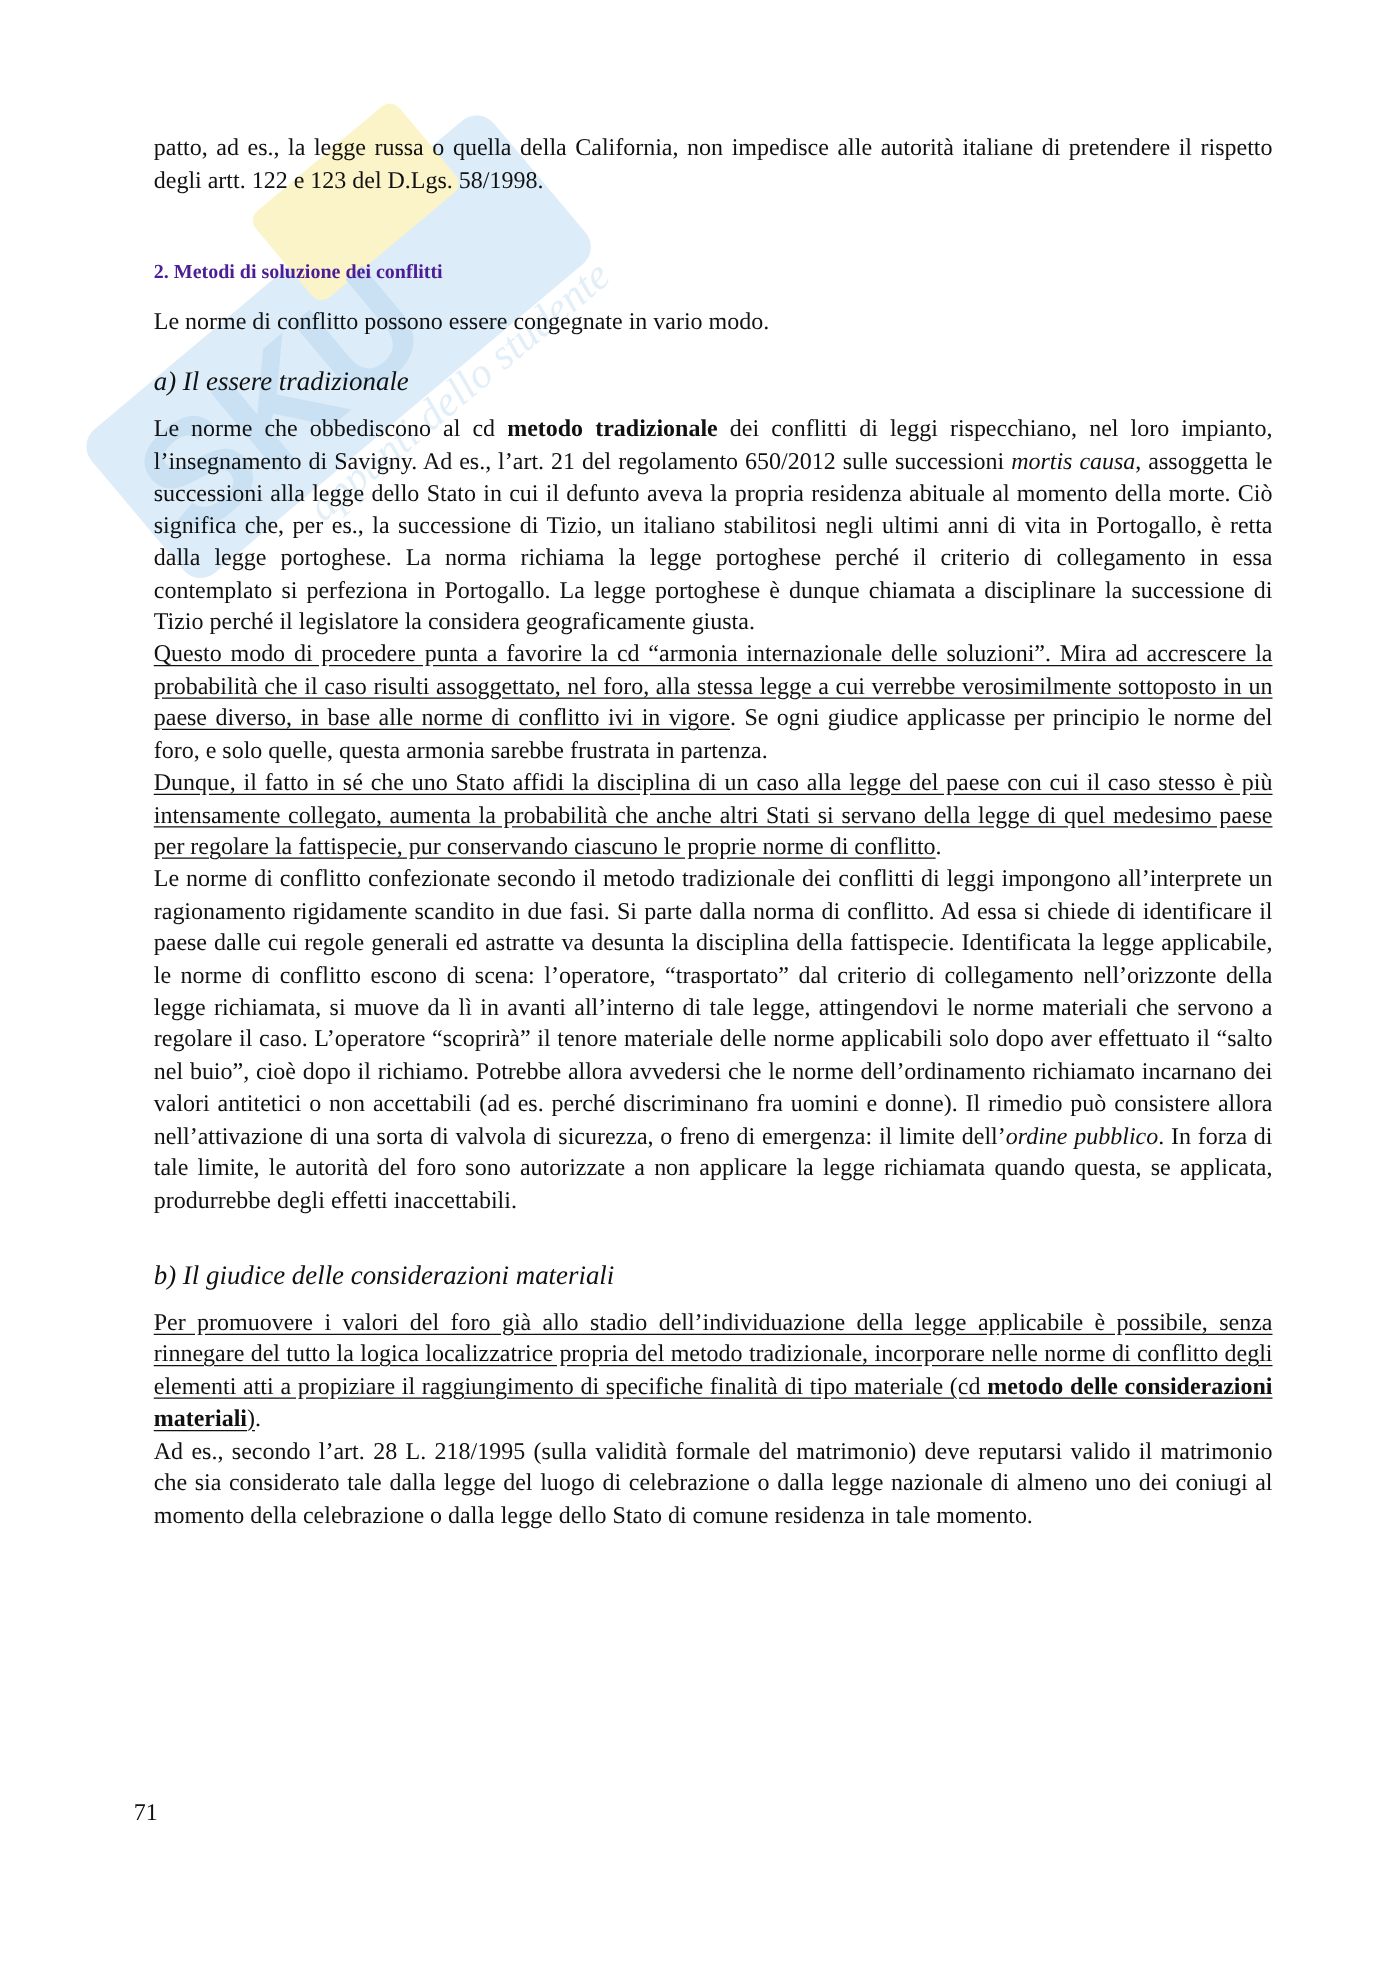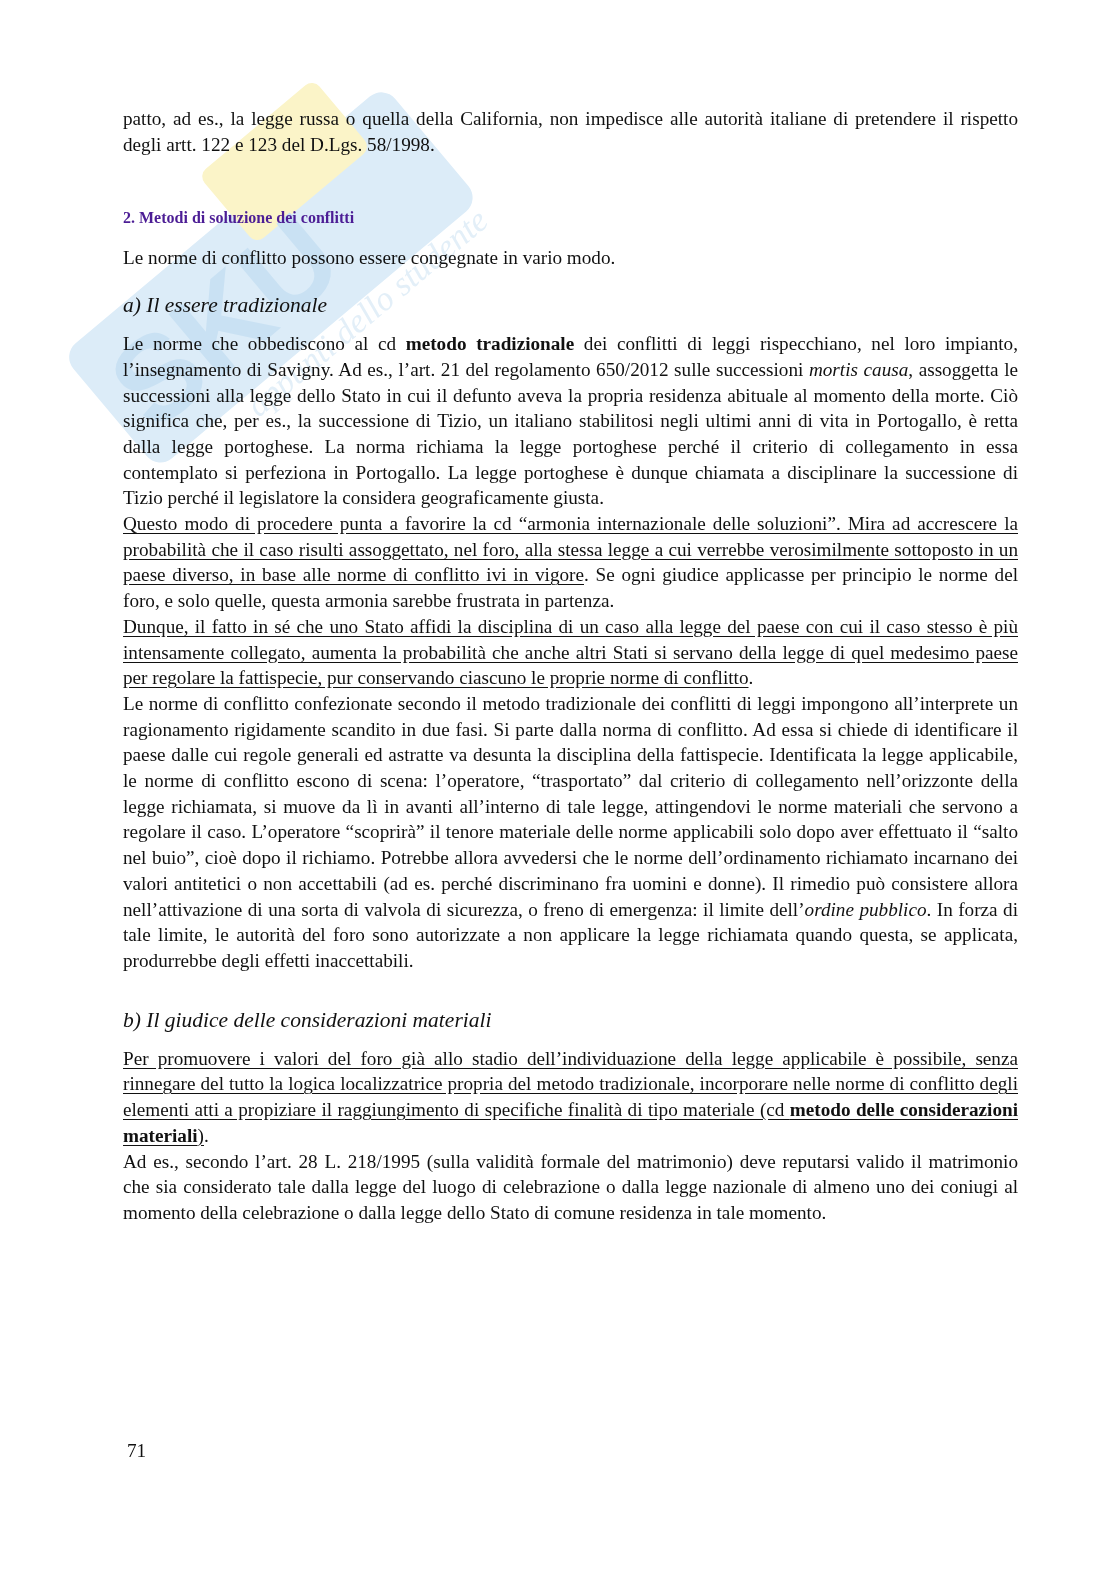--- a/index.html
+++ b/index.html
@@ -27,21 +27,21 @@
     font-family: "Liberation Serif", serif; font-style: italic;
     font-size: 21.5px; line-height: 28px; margin: 0; color: #111;
   }
   .sp-after-intro { margin-bottom: 20px !important; }
   .sp-after-h3 { margin-top: 12px !important; }
   .u { text-decoration: underline; text-underline-offset: 3px; }
   b { font-weight: bold; }
   i { }
   .page-number {
     position: absolute; left: 107px; top: 1440px;
-    font-family: "Liberation Serif", serif; font-size: 19.2px; color: #111; z-index: 1; margin-left: 20px;
+    font-family: "Liberation Serif", serif; font-size: 19.2px; color: #111; z-index: 1;
   }
 </style>
 </head>
 <body>
 
 <div class="page">
 
   <svg class="watermark" viewBox="0 0 480 440">
     <g transform="rotate(-40 240 240)" opacity="1">
       <rect x="40" y="170" width="420" height="150" rx="18" fill="#dcecf8"></rect>

